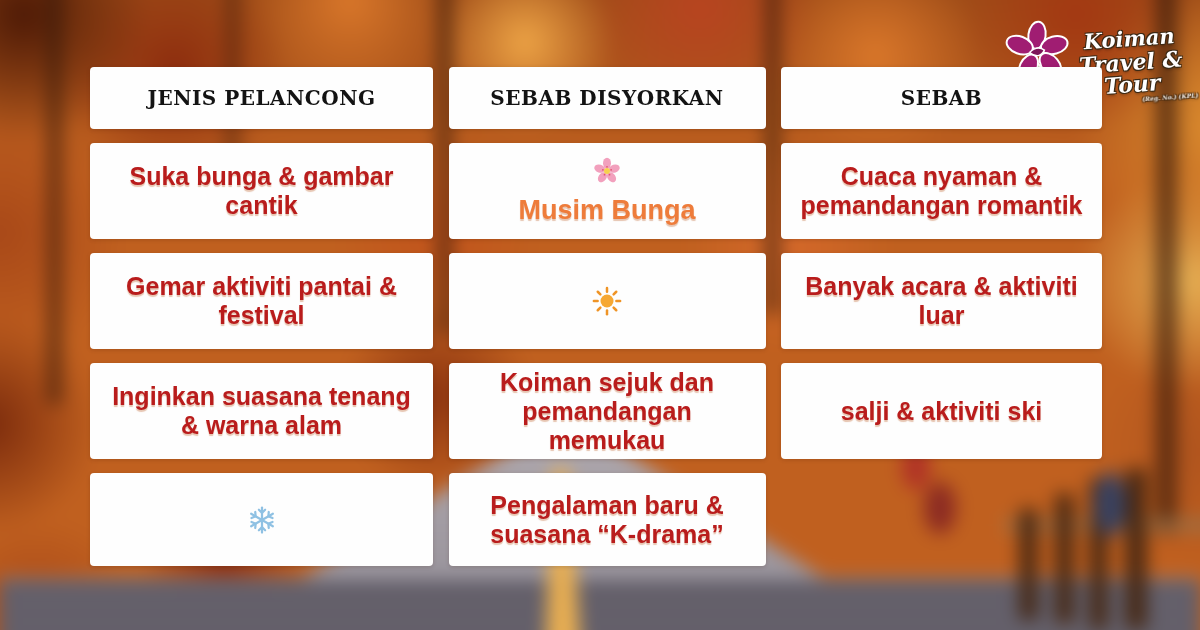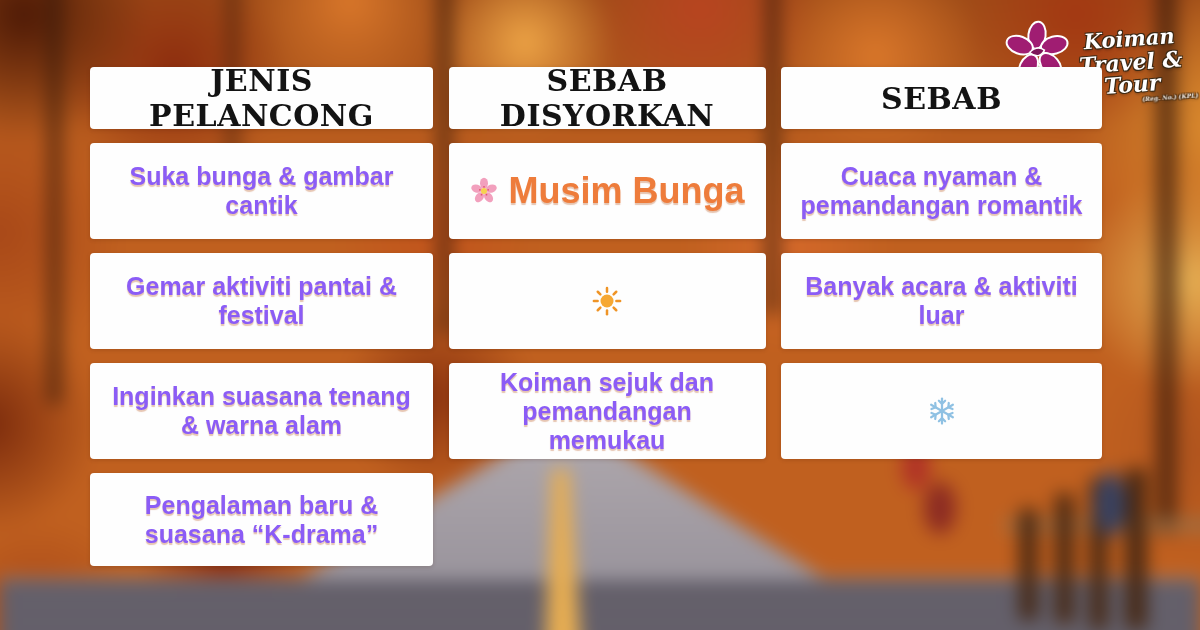--- a/index.html
+++ b/index.html
@@ -56,26 +56,26 @@
   .person-red-1 { left:928px; top:470px; width:28px; height:46px; background:#b03226; }
   .person-red-2 { left:950px; top:508px; width:32px; height:52px; background:#8c2b22; }
   .person-navy  { left:1120px; top:498px; width:32px; height:64px; background:#3a4260; }
 
   
   .cards { position:absolute; left:90px; top:67px; width:1012px; height:499px;
     display:grid; grid-template-columns:343px 317px 321px;
     grid-template-rows:62px 96px 96px 96px 93px; column-gap:15.5px; row-gap:14px; }
   .cell { background:#fefefe; border-radius:4px; box-shadow:0 1px 4px rgba(60,20,0,.18);
     display:flex; align-items:center; justify-content:center; text-align:center; padding:4px 18px; }
-  .head { font-family:"DejaVu Serif", serif; font-weight:800; font-size:30px;
+  .head { font-family:"DejaVu Serif", serif; font-weight:800; font-size:20px;
     letter-spacing:.5px; color:#131313; }
-  .body-txt { font-weight:700; font-size:25px; line-height:1.16; color:#8b5cf6;
+  .body-txt { font-weight:700; font-size:25px; line-height:1.16; color:#b91c1c;
     text-shadow:0 1.5px 1px rgba(186,90,32,.35); }
-  .season { font-weight:700; font-size:36px; color:#ee7c3b; gap:9px;
-    text-shadow:0 1.5px 1px rgba(186,90,32,.35); }
+  .season { font-weight:700; font-size:27px; color:#ee7c3b; gap:9px;
+    text-shadow:0 1.5px 1px rgba(186,90,32,.35);flex-direction:column; }
   .season .ico { display:inline-flex; width:30px; height:30px; flex:none; }
 
   
   .logo { position:absolute; left:1000px; top:18px; width:190px; height:80px; }
   .logo-flower { position:absolute; left:0; top:0; width:74px; height:74px; }
   .logo-text { position:absolute; left:66px; top:10px; width:130px; text-align:center;
     transform:rotate(-4deg); font-family:"DejaVu Serif", serif; font-style:italic; font-weight:700;
     color:#ffffff; line-height:1.0;
     text-shadow:-1px -1px 0 #3c2a16, 1px -1px 0 #3c2a16, -1px 1px 0 #3c2a16, 1px 1px 0 #3c2a16, 0 2px 3px rgba(0,0,0,.35); }
   .logo-line1 { font-size:21px; }
@@ -172,20 +172,21 @@
           </g>
           <circle cx="12" cy="12" r="5.2" fill="#f6a833"></circle>
         </svg>
       </span>
     </div>
     <div class="cell body-txt">Banyak acara &amp; aktiviti luar</div>
 
     <div class="cell body-txt">Inginkan suasana tenang &amp; warna alam</div>
     <div class="cell body-txt">Koiman sejuk dan pemandangan memukau</div>
 
+    <div class="cell body-txt">salji &amp; aktiviti ski</div>
     <div class="cell season">
       <span class="ico">
         <svg viewBox="0 0 24 24" width="30" height="30">
           <g stroke="#8fc1e3" stroke-width="1.8" stroke-linecap="round" fill="none">
             <line x1="12" y1="2" x2="12" y2="22"></line>
             <line x1="3.3" y1="7" x2="20.7" y2="17"></line>
             <line x1="3.3" y1="17" x2="20.7" y2="7"></line>
             <path d="M9.5 3.8 L12 6.3 L14.5 3.8"></path>
               <path d="M9.5 20.2 L12 17.7 L14.5 20.2"></path>
             <path d="M3.6 10.4 L6.9 9.1 L6.6 5.6"></path>

